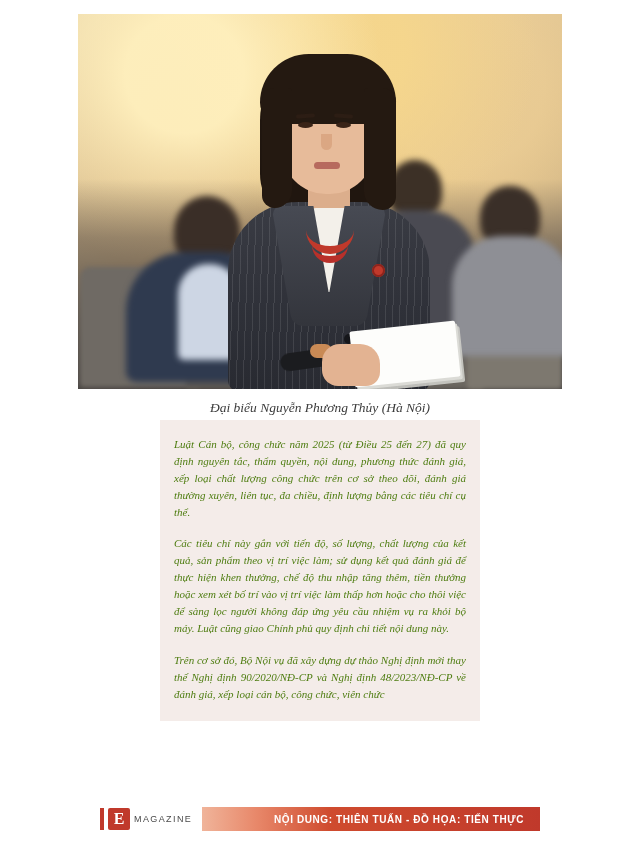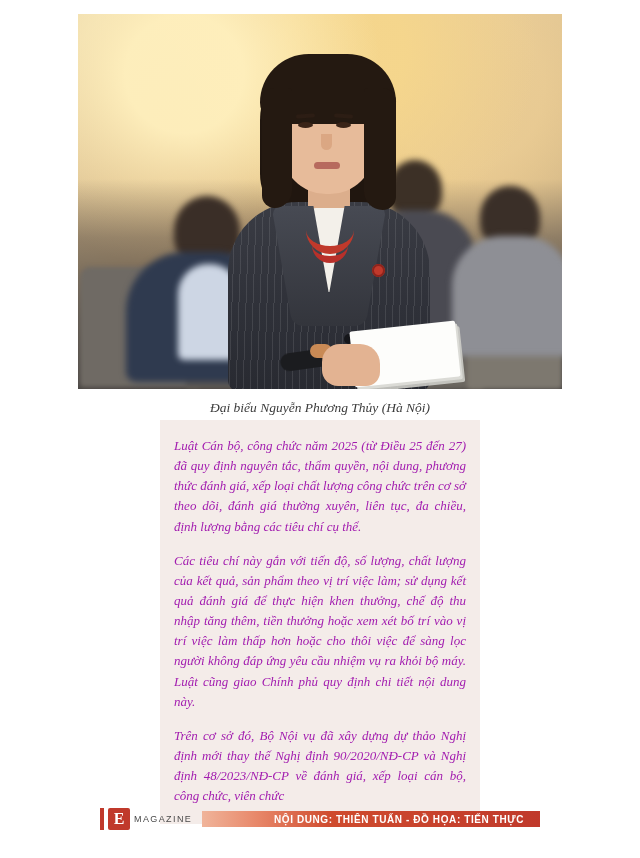--- a/index.html
+++ b/index.html
@@ -221,23 +221,23 @@
     left: 160px;
     top: 420px;
     width: 320px;
     background: #f4ece9;
     padding: 16px 14px 18px 14px;
     box-sizing: border-box;
   }
   .panel p {
     margin: 0 0 14px 0;
     font-style: italic;
-    font-size: 13px;
+    font-size: 11px;
     line-height: 1.55;
-    color: #a21caf;
+    color: #4d7c0f;
     text-align: justify;
     font-family: "Liberation Serif", serif;
   }
   .panel p:last-child { margin-bottom: 0; }
 
   
   .footer {
     position: absolute;
     left: 100px;
     bottom: 26px;
@@ -271,21 +271,21 @@
   }
   .logo-word {
     font-family: "Liberation Sans", sans-serif;
     font-size: 9px;
     letter-spacing: 1.4px;
     color: #4a4a4a;
     font-weight: normal;
   }
   .credit-bar {
     flex: 1;
-    height: 16px;
+    height: 24px;
     background: linear-gradient(90deg, #f0b49a 0%, #e8886a 16%, #cf4b2e 38%, #c0392b 100%);
     display: flex;
     align-items: center;
     justify-content: flex-end;
     padding-right: 16px;
     box-sizing: border-box;
   }
   .credit-text {
     color: #ffffff;
     font-family: "Liberation Sans", sans-serif;

